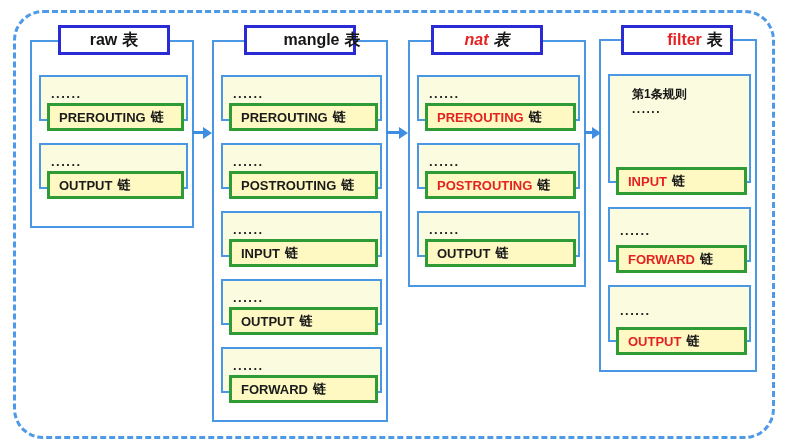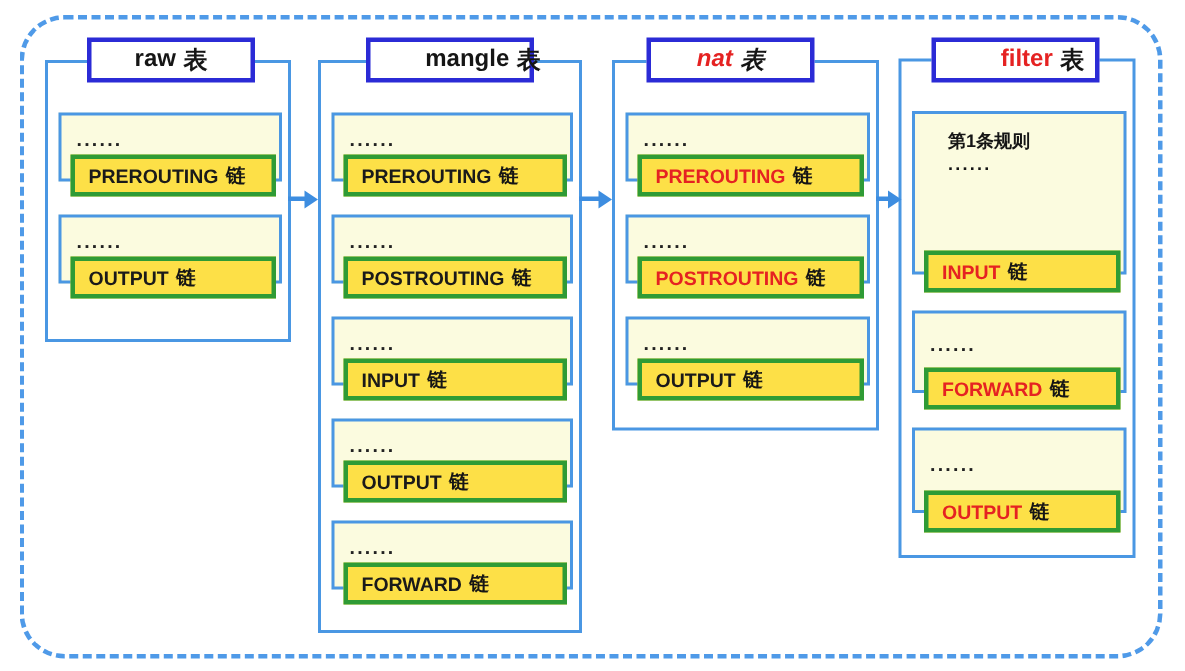--- a/index.html
+++ b/index.html
@@ -33,21 +33,21 @@
   #hdr-filter { left:621px;padding-left:36px; }
   .zh { margin-left:5px; color:#151515; }
   
   .unit { position:relative; height:56px; margin-bottom:12px; }
   .ybox {
     position:relative; box-sizing:border-box; height:46px;
     border:2px solid #4a97e3; background:#fbfbdf; padding:7px 0 0 10px;
   }
   .gbox {
     position:absolute; left:8px; right:4px; top:28px; height:28px;
-    box-sizing:border-box; border:3px solid #2f9b35; background:#fde047;
+    box-sizing:border-box; border:3px solid #2f9b35; background:#fef9c3;
     display:flex; align-items:center; padding-left:9px;
     font-weight:bold; font-size:13px; color:#1a1a1a; z-index:2; white-space:nowrap;
   }
   .dots { font-weight:bold; font-size:13px; letter-spacing:1.5px; color:#222; line-height:1; }
   
   .unit-rules { height:121px; }
   .unit-rules .ybox { height:109px; padding:11px 0 0 22px; }
   .unit-rules .gbox { top:93px; }
   .rule-line { display:block; font-weight:bold; font-size:12px; line-height:15px; color:#151515; }
   .rule-line.dotline { letter-spacing:1.5px; }

